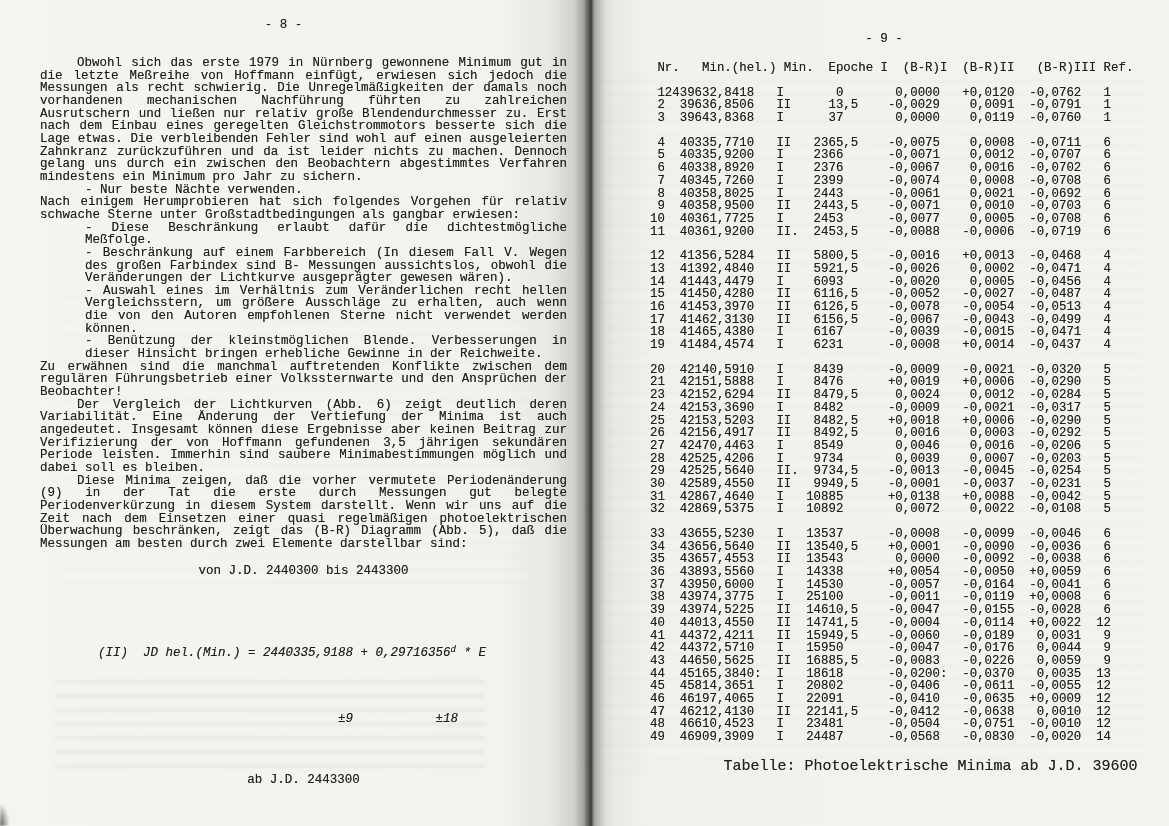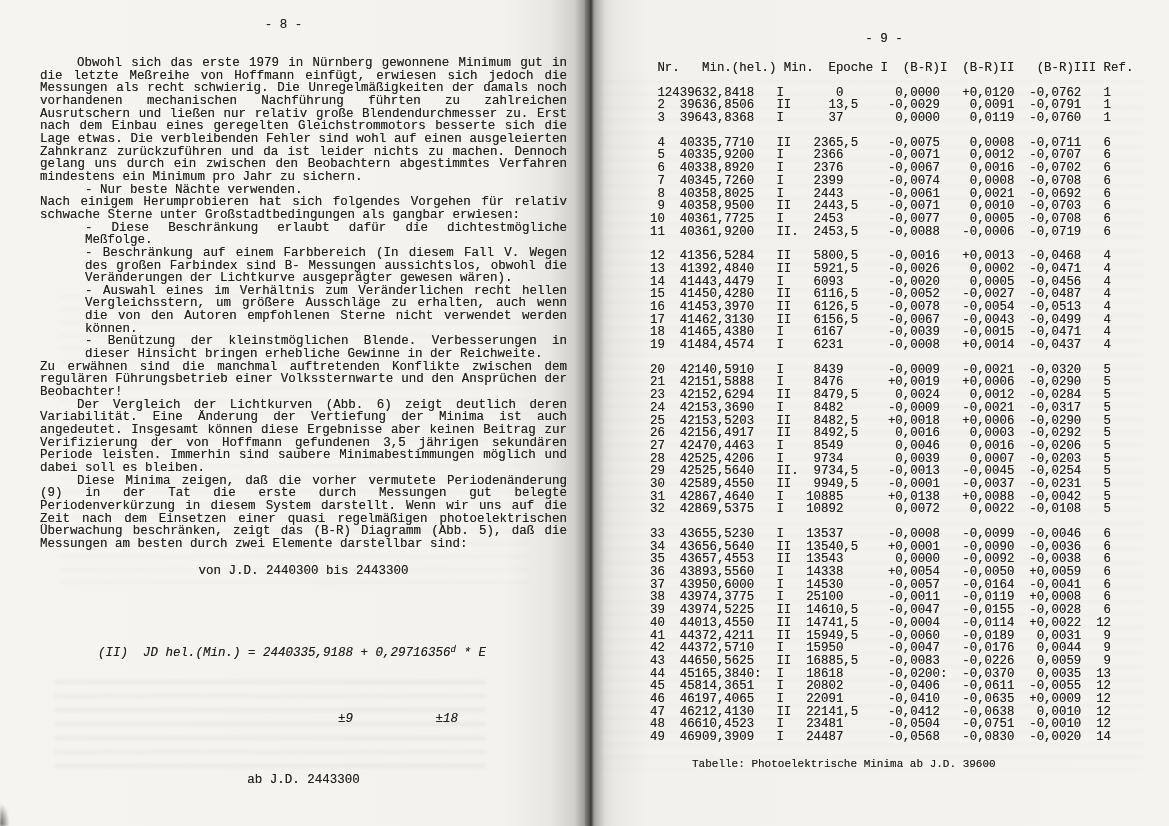--- a/index.html
+++ b/index.html
@@ -27,21 +27,21 @@
   .cl1{margin-top:14px;}
   .cl2{}
   .formula{margin-left:98px;font-size:12.5px;line-height:22px;white-space:pre;font-style:italic;}
   .f2{margin-top:17px;}
   .f3{margin-top:12px;}
   .formula .sup{font-size:9px;vertical-align:4px;letter-spacing:0;}
   .formula-err{white-space:pre;}
   .table-block{margin:16px 0 0 65px;font-size:12.4px;}
   .trow{white-space:pre;line-height:12.7px;height:12.7px;}
   .tgroup{margin-top:12px;}
-  .caption{margin:14px 0 0 107px;white-space:pre;font-size:11px;}
+  .caption{margin:14px 0 0 107px;white-space:pre;font-size:15px;text-align:center;}
   .artifact{position:absolute;pointer-events:none;filter:blur(1.5px);}
   .a-left-mid{left:60px;top:295px;width:470px;height:290px;opacity:.55;
     background:repeating-linear-gradient(180deg,rgba(95,92,85,.05) 0 3px,rgba(95,92,85,0) 3px 13px);}
   .a-left-bottom{left:55px;top:680px;width:430px;height:90px;opacity:.8;
     background:repeating-linear-gradient(180deg,rgba(90,88,80,.08) 0 4px,rgba(90,88,80,0) 4px 14px);}
   .a-right{left:600px;top:80px;width:545px;height:690px;opacity:.5;
     background:repeating-linear-gradient(180deg,rgba(95,92,85,.05) 0 3px,rgba(95,92,85,0) 3px 13px);}
   .a-corner{left:0;top:804px;width:9px;height:22px;opacity:.8;filter:blur(1px);
     background:radial-gradient(ellipse at 0% 100%,rgba(25,24,22,.9) 0%,rgba(25,24,22,0) 75%);}
 </style>

